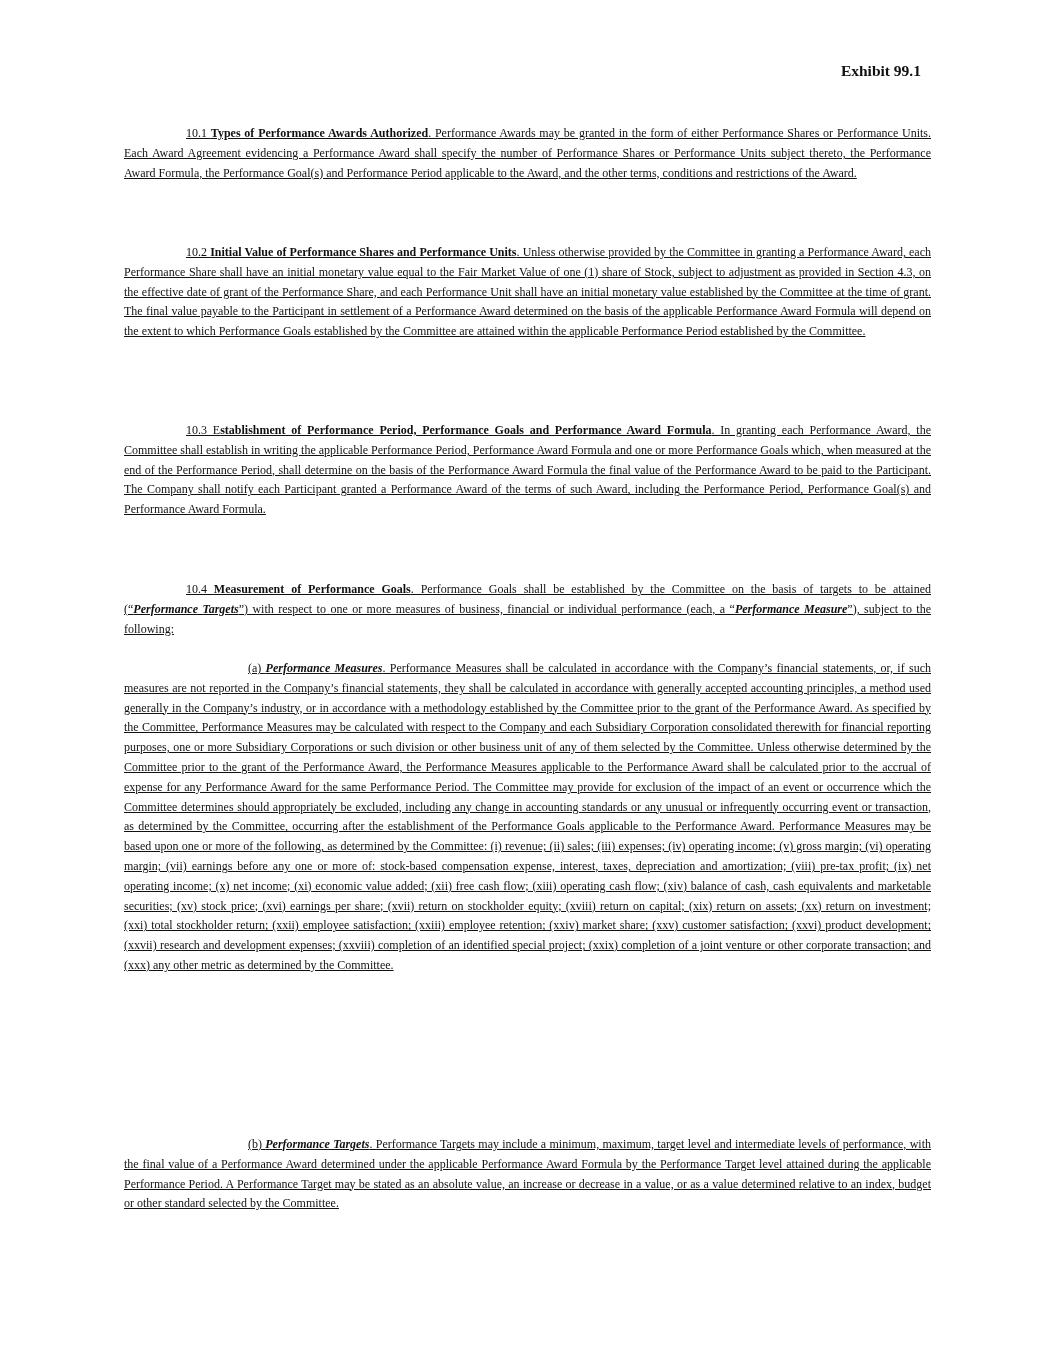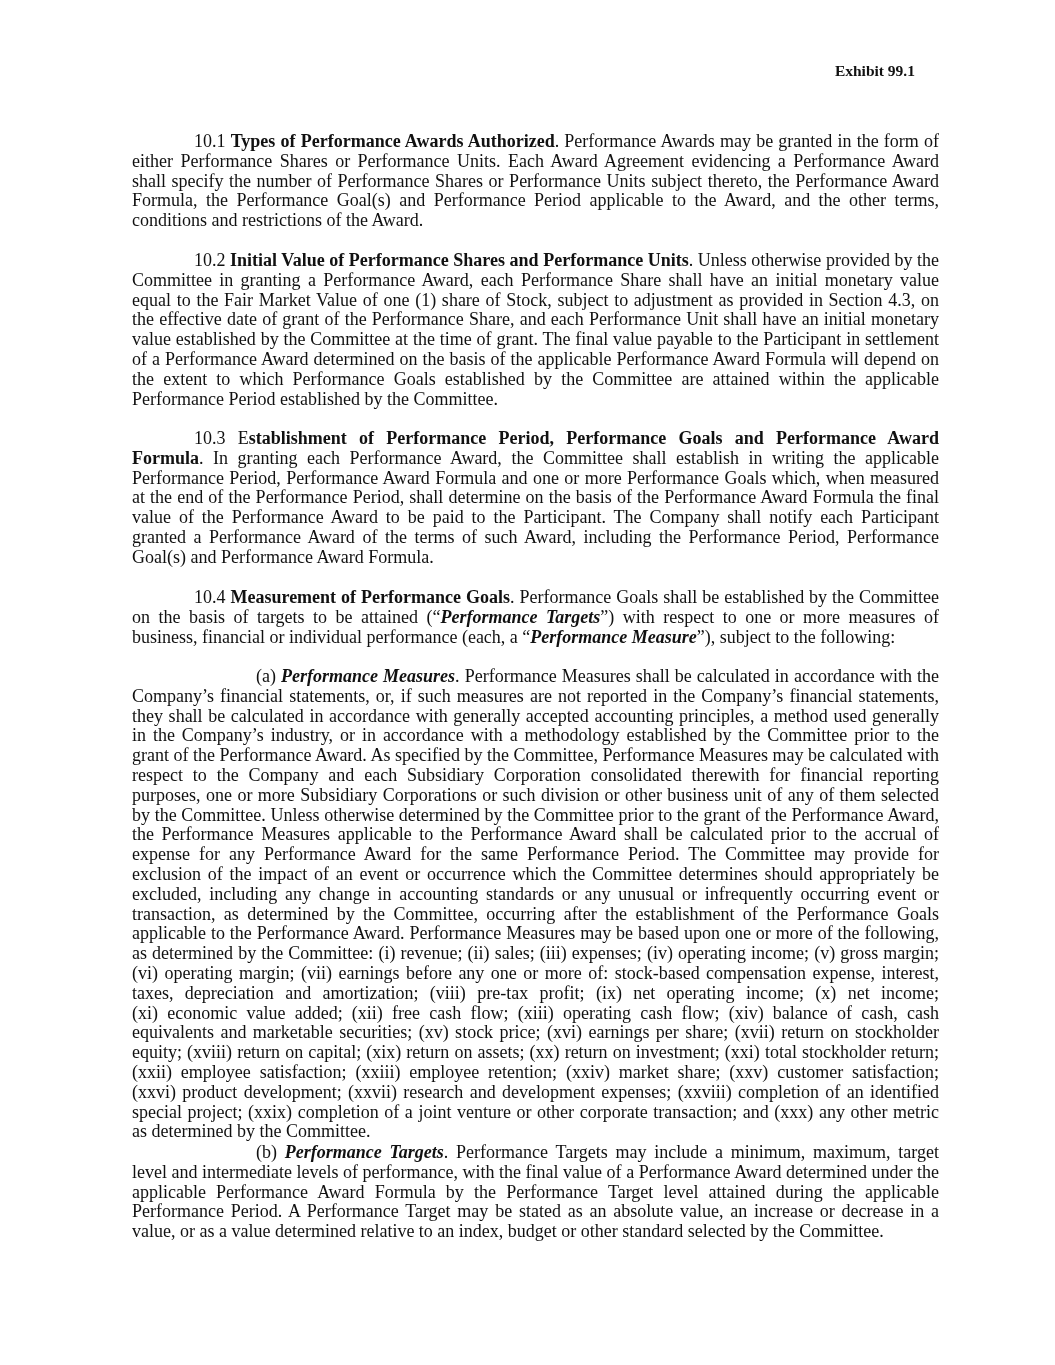--- a/index.html
+++ b/index.html
@@ -3,27 +3,27 @@
   <meta charset="utf-8">
   <style>
     html, body { margin: 0; padding: 0; background: #ffffff; }
     body {
       width: 1055px; height: 1365px; position: relative; overflow: hidden;
       font-family: "Liberation Serif", "DejaVu Serif", serif;
       color: #111111;
     }
     .page { position: absolute; left: 124px; top: 0; width: 807px; }
     .exhibit {
-      position: absolute; top: 62px; right: 16px;
+      position: absolute; top: 62px; right: 10px;
       font-weight: bold; font-size: 15.5px;
     }
     .para {
       position: absolute; left: 0; width: 807px;
-      font-size: 18px; line-height: 19.8px;
-      text-align: justify; margin: 8px;
+      font-size: 12px; line-height: 19.8px;
+      text-align: justify; margin: 0; text-decoration: underline;
     }
     .indent1 { text-indent: 62px; }
     .indent2 { text-indent: 124px; }
     b { font-weight: bold; }
     .bi { font-weight: bold; font-style: italic; }
   </style>
 </head>
 <body>
 
 <div class="page">

